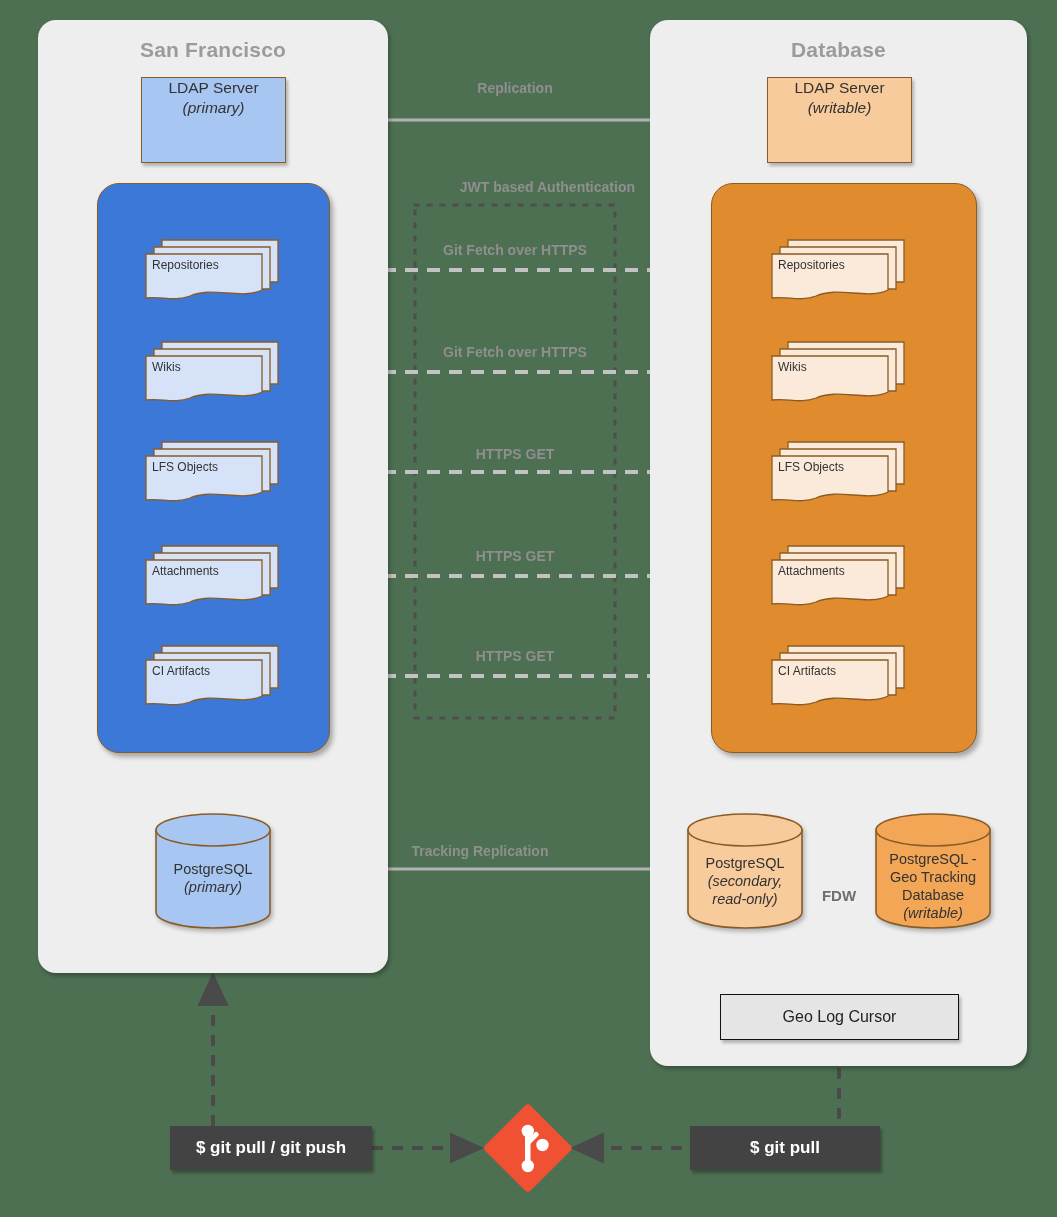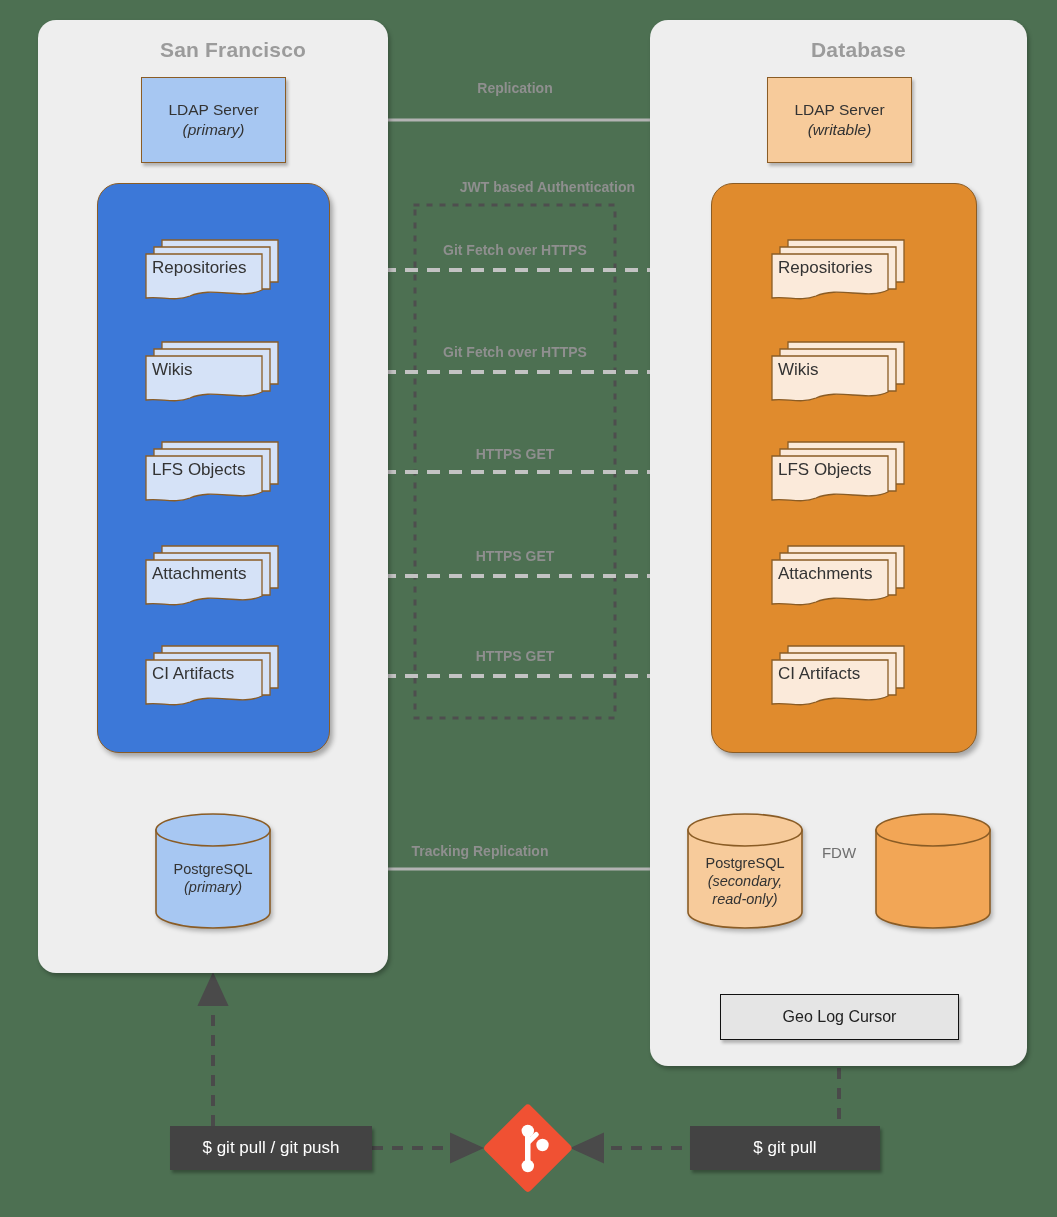--- a/index.html
+++ b/index.html
@@ -11,27 +11,27 @@
   }
   .stage{position:absolute;inset:0;}
 
   
   .region{
     position:absolute;background:#eeeeee;border-radius:18px;
     box-shadow:2px 3px 4px rgba(0,0,0,.28);
   }
   .region-title{
     position:absolute;width:100%;text-align:center;top:18px;
-    font-size:21px;font-weight:bold;color:#9b9b9b;letter-spacing:.2px;padding-left:20px;
+    font-size:21px;font-weight:bold;color:#9b9b9b;letter-spacing:.2px;
   }
 
   
   .box{
     position:absolute;box-sizing:border-box;
-    display:flex;flex-direction:column;align-items:center;justify-content:center;
+    display:flex;flex-direction:column;align-items:center;justify-content:flex-start;
     font-size:15.5px;color:#333;line-height:1.3;text-align:center;
     box-shadow:2px 3px 3px rgba(0,0,0,.25);
   }
   .box .sub{font-style:italic;}
 
   .ldap-sf{background:#a7c7f2;border:1.3px solid #8a5c25;}
   .ldap-am{background:#f7cb9b;border:1.3px solid #8a5c25;}
 
   
   .app-container{
@@ -40,21 +40,21 @@
   }
   .app-sf{background:#3c78d8;border:1.4px solid #8a5c25;}
   .app-am{background:#e28б2b;}
   .app-am{background:#e08b2d;border:1.4px solid #8a5c25;}
 
   
   .docstack{position:absolute;width:140px;height:64px;}
   .docstack svg{position:absolute;left:0;top:0;overflow:visible;}
   .docstack .dlabel{
     position:absolute;left:8px;top:20px;width:124px;
-    font-size:17px;color:#333;text-align:left;
+    font-size:12px;color:#333;text-align:left;
     pointer-events:none;
   }
 
   
   .cyl{position:absolute;}
   .cyl svg{position:absolute;left:0;top:0;filter:drop-shadow(2px 3px 2px rgba(0,0,0,.25));}
   .cyl .clabel{
     position:absolute;left:0;width:100%;
     font-size:14.5px;color:#333;text-align:center;line-height:1.25;
     pointer-events:none;
@@ -66,30 +66,30 @@
     position:absolute;background:#e5e5e5;border:1.4px solid #111;
     display:flex;align-items:center;justify-content:center;
     font-size:16px;color:#222;box-sizing:border-box;
     box-shadow:2px 3px 3px rgba(0,0,0,.25);
   }
 
   
   .term{
     position:absolute;background:#434343;color:#fff;
     display:flex;align-items:center;justify-content:center;
-    font-size:17px;font-weight:normal;box-sizing:border-box;
+    font-size:17px;font-weight:bold;box-sizing:border-box;
     box-shadow:2px 3px 3px rgba(0,0,0,.3);
   }
 
   
   .elabel{
     position:absolute;font-size:14px;font-weight:bold;color:#8f8f8f;
     white-space:nowrap;text-align:center;
   }
-  .elabel.plain{font-weight:normal;color:#6f6f6f;font-size:15px;}
+  .elabel.plain{font-weight:bold;color:#6f6f6f;font-size:15px;margin-top:43px;}
 
   
   .edges{position:absolute;left:0;top:0;width:1057px;height:1217px;pointer-events:none;}
 </style>
 </head>
 <body style="background: rgb(77, 112, 82);">
 
 <div class="stage">
 
   <svg class="edges">
@@ -285,20 +285,26 @@
       <span class="sub">(secondary,</span>
       <span class="sub">read-only)</span>
     </div>
   </div>
 
   <div class="cyl" style="left:874px;top:812px;width:118px;height:118px;">
     <svg width="118" height="118" viewBox="0 0 118 118">
       <path d="M2,18 V100 C2,109 27,116 59,116 C91,116 116,109 116,100 V18 Z" fill="#f2a656" stroke="#8a5c25" stroke-width="1.6"></path>
       <ellipse cx="59" cy="18" rx="57" ry="16" fill="#f2a656" stroke="#8a5c25" stroke-width="1.6"></ellipse>
     </svg>
+    <div class="clabel" style="top:38px;">
+      <span>PostgreSQL -</span>
+      <span style="display:block;">Geo Tracking</span>
+      <span style="display:block;">Database</span>
+      <span class="sub">(writable)</span>
+    </div>
   </div>
 
   <div class="geolog" style="left:720px;top:994px;width:239px;height:46px;">
     <span>Geo Log Cursor</span>
   </div>
 
   <div class="elabel" style="left:415px;top:80px;width:200px;">Replication</div>
 
   <div class="elabel" style="left:395px;top:179px;width:240px;text-align:right;">JWT based Authentication</div>
 

